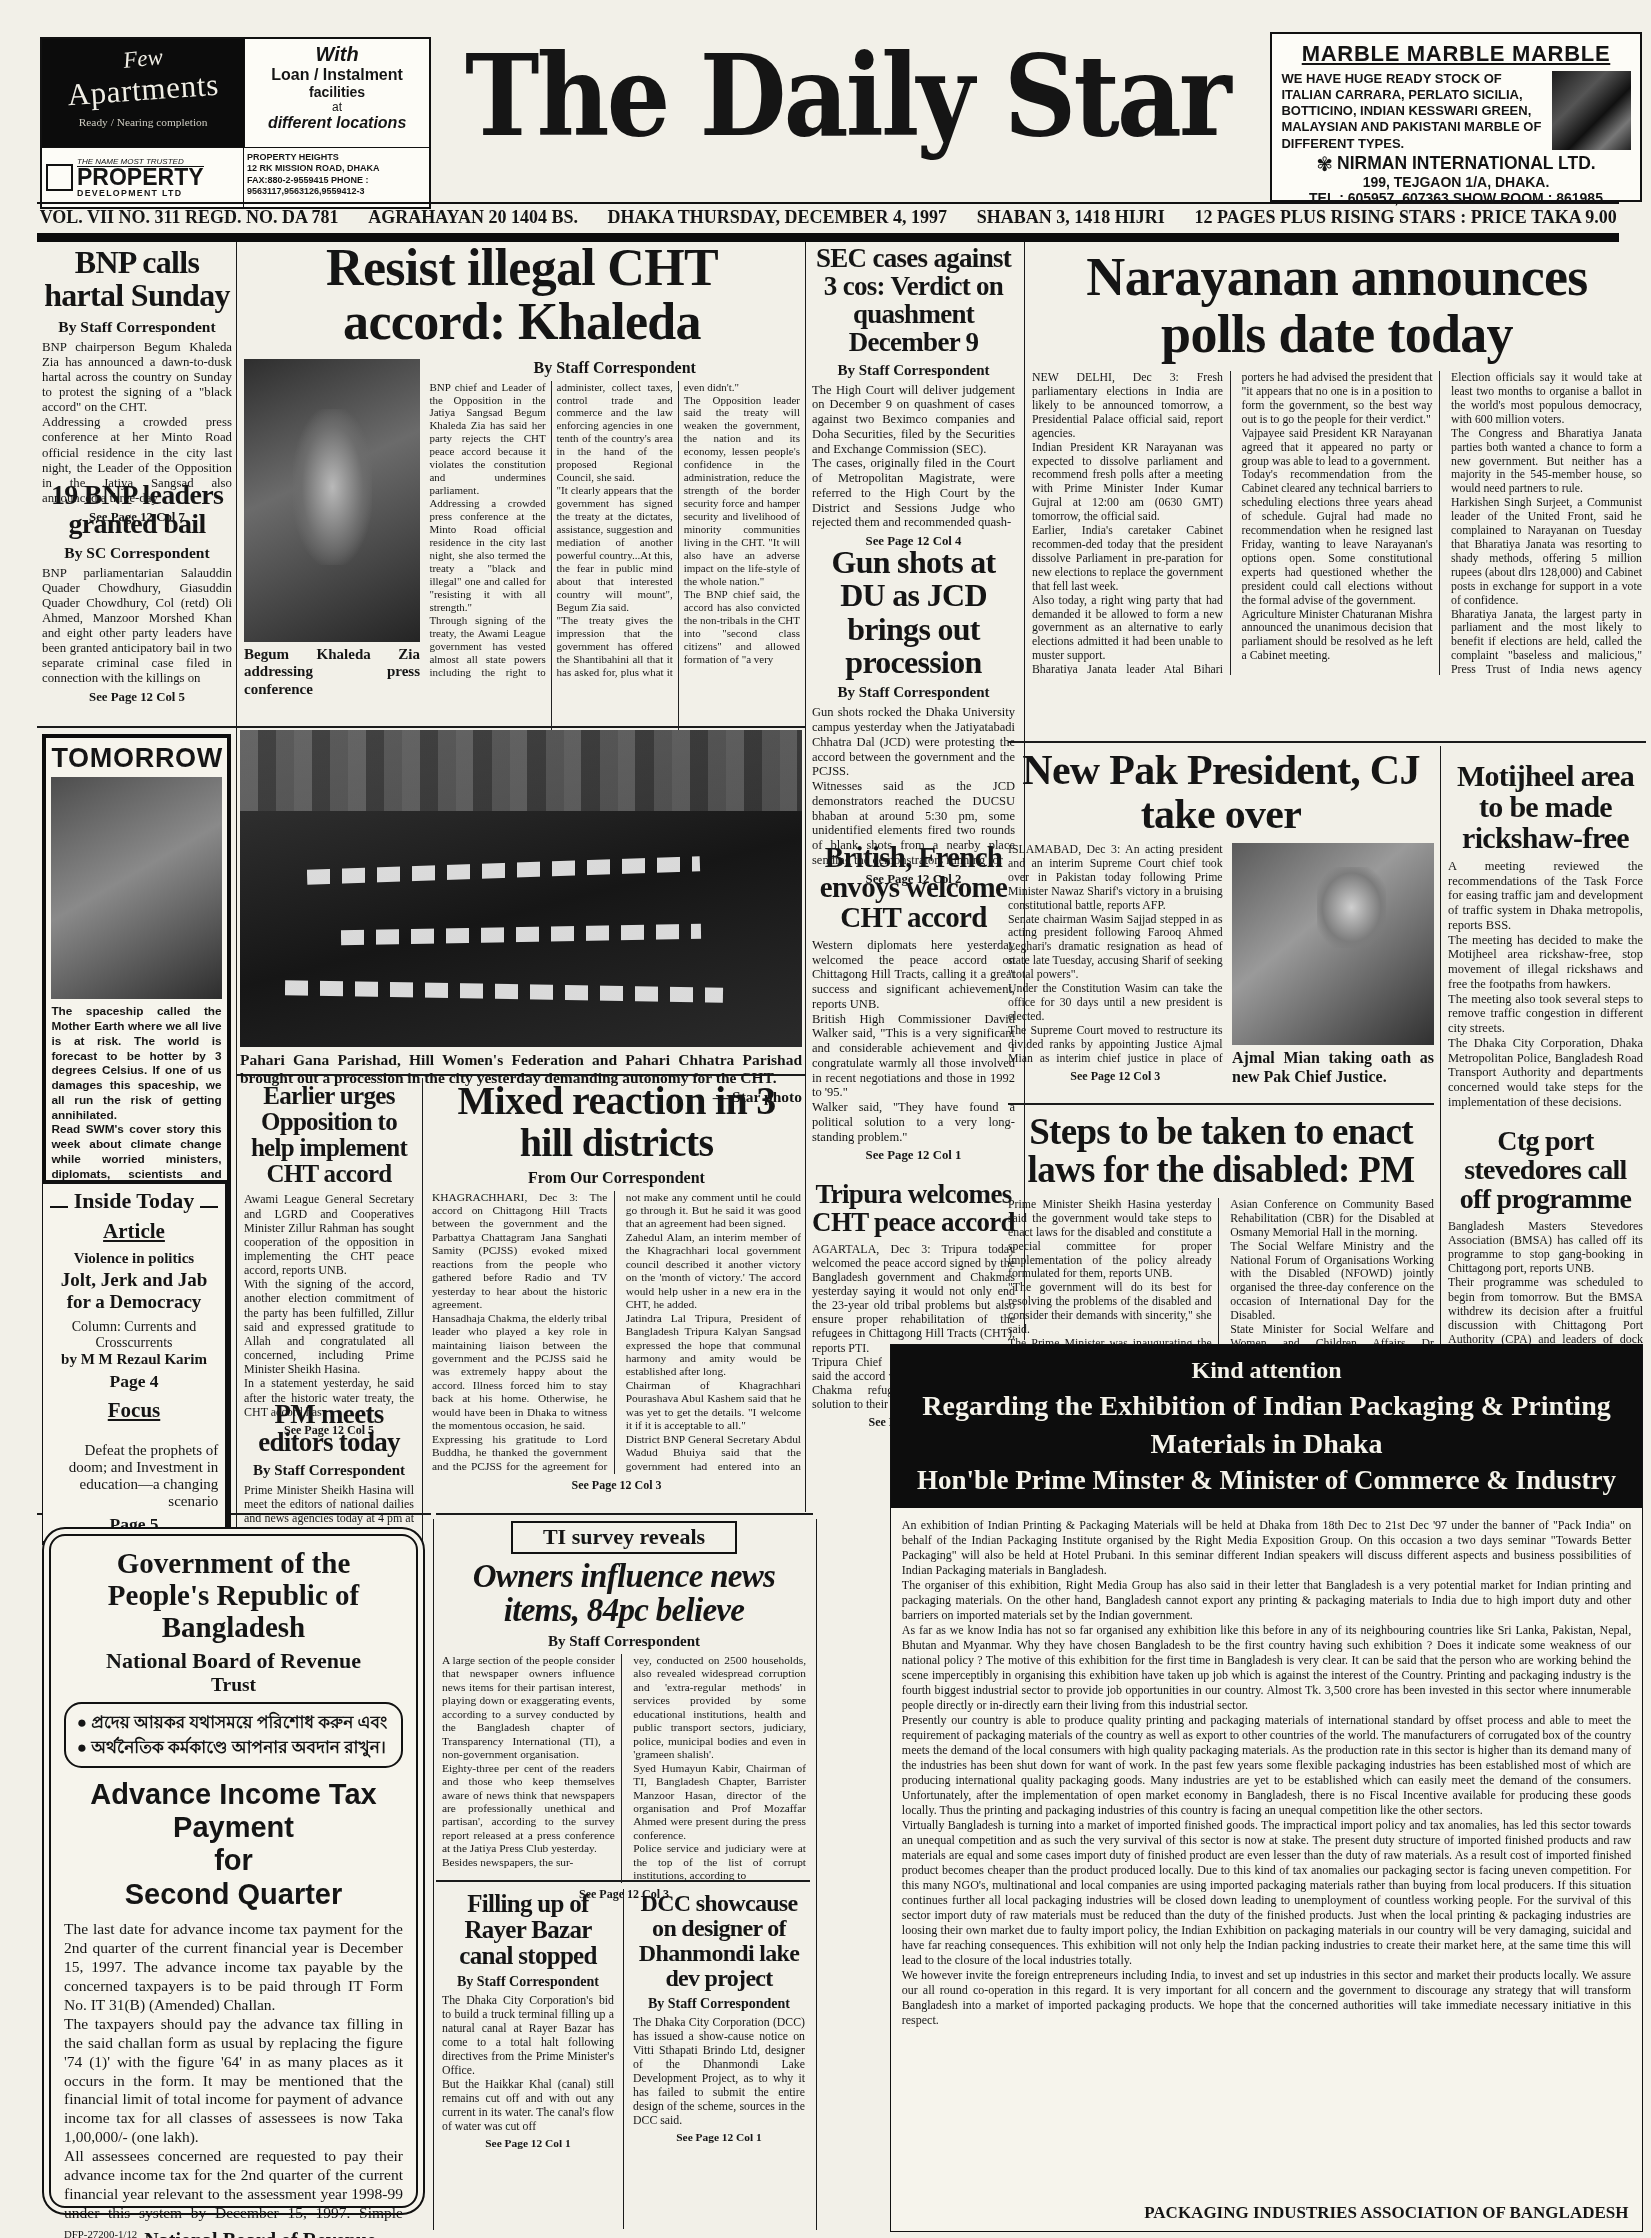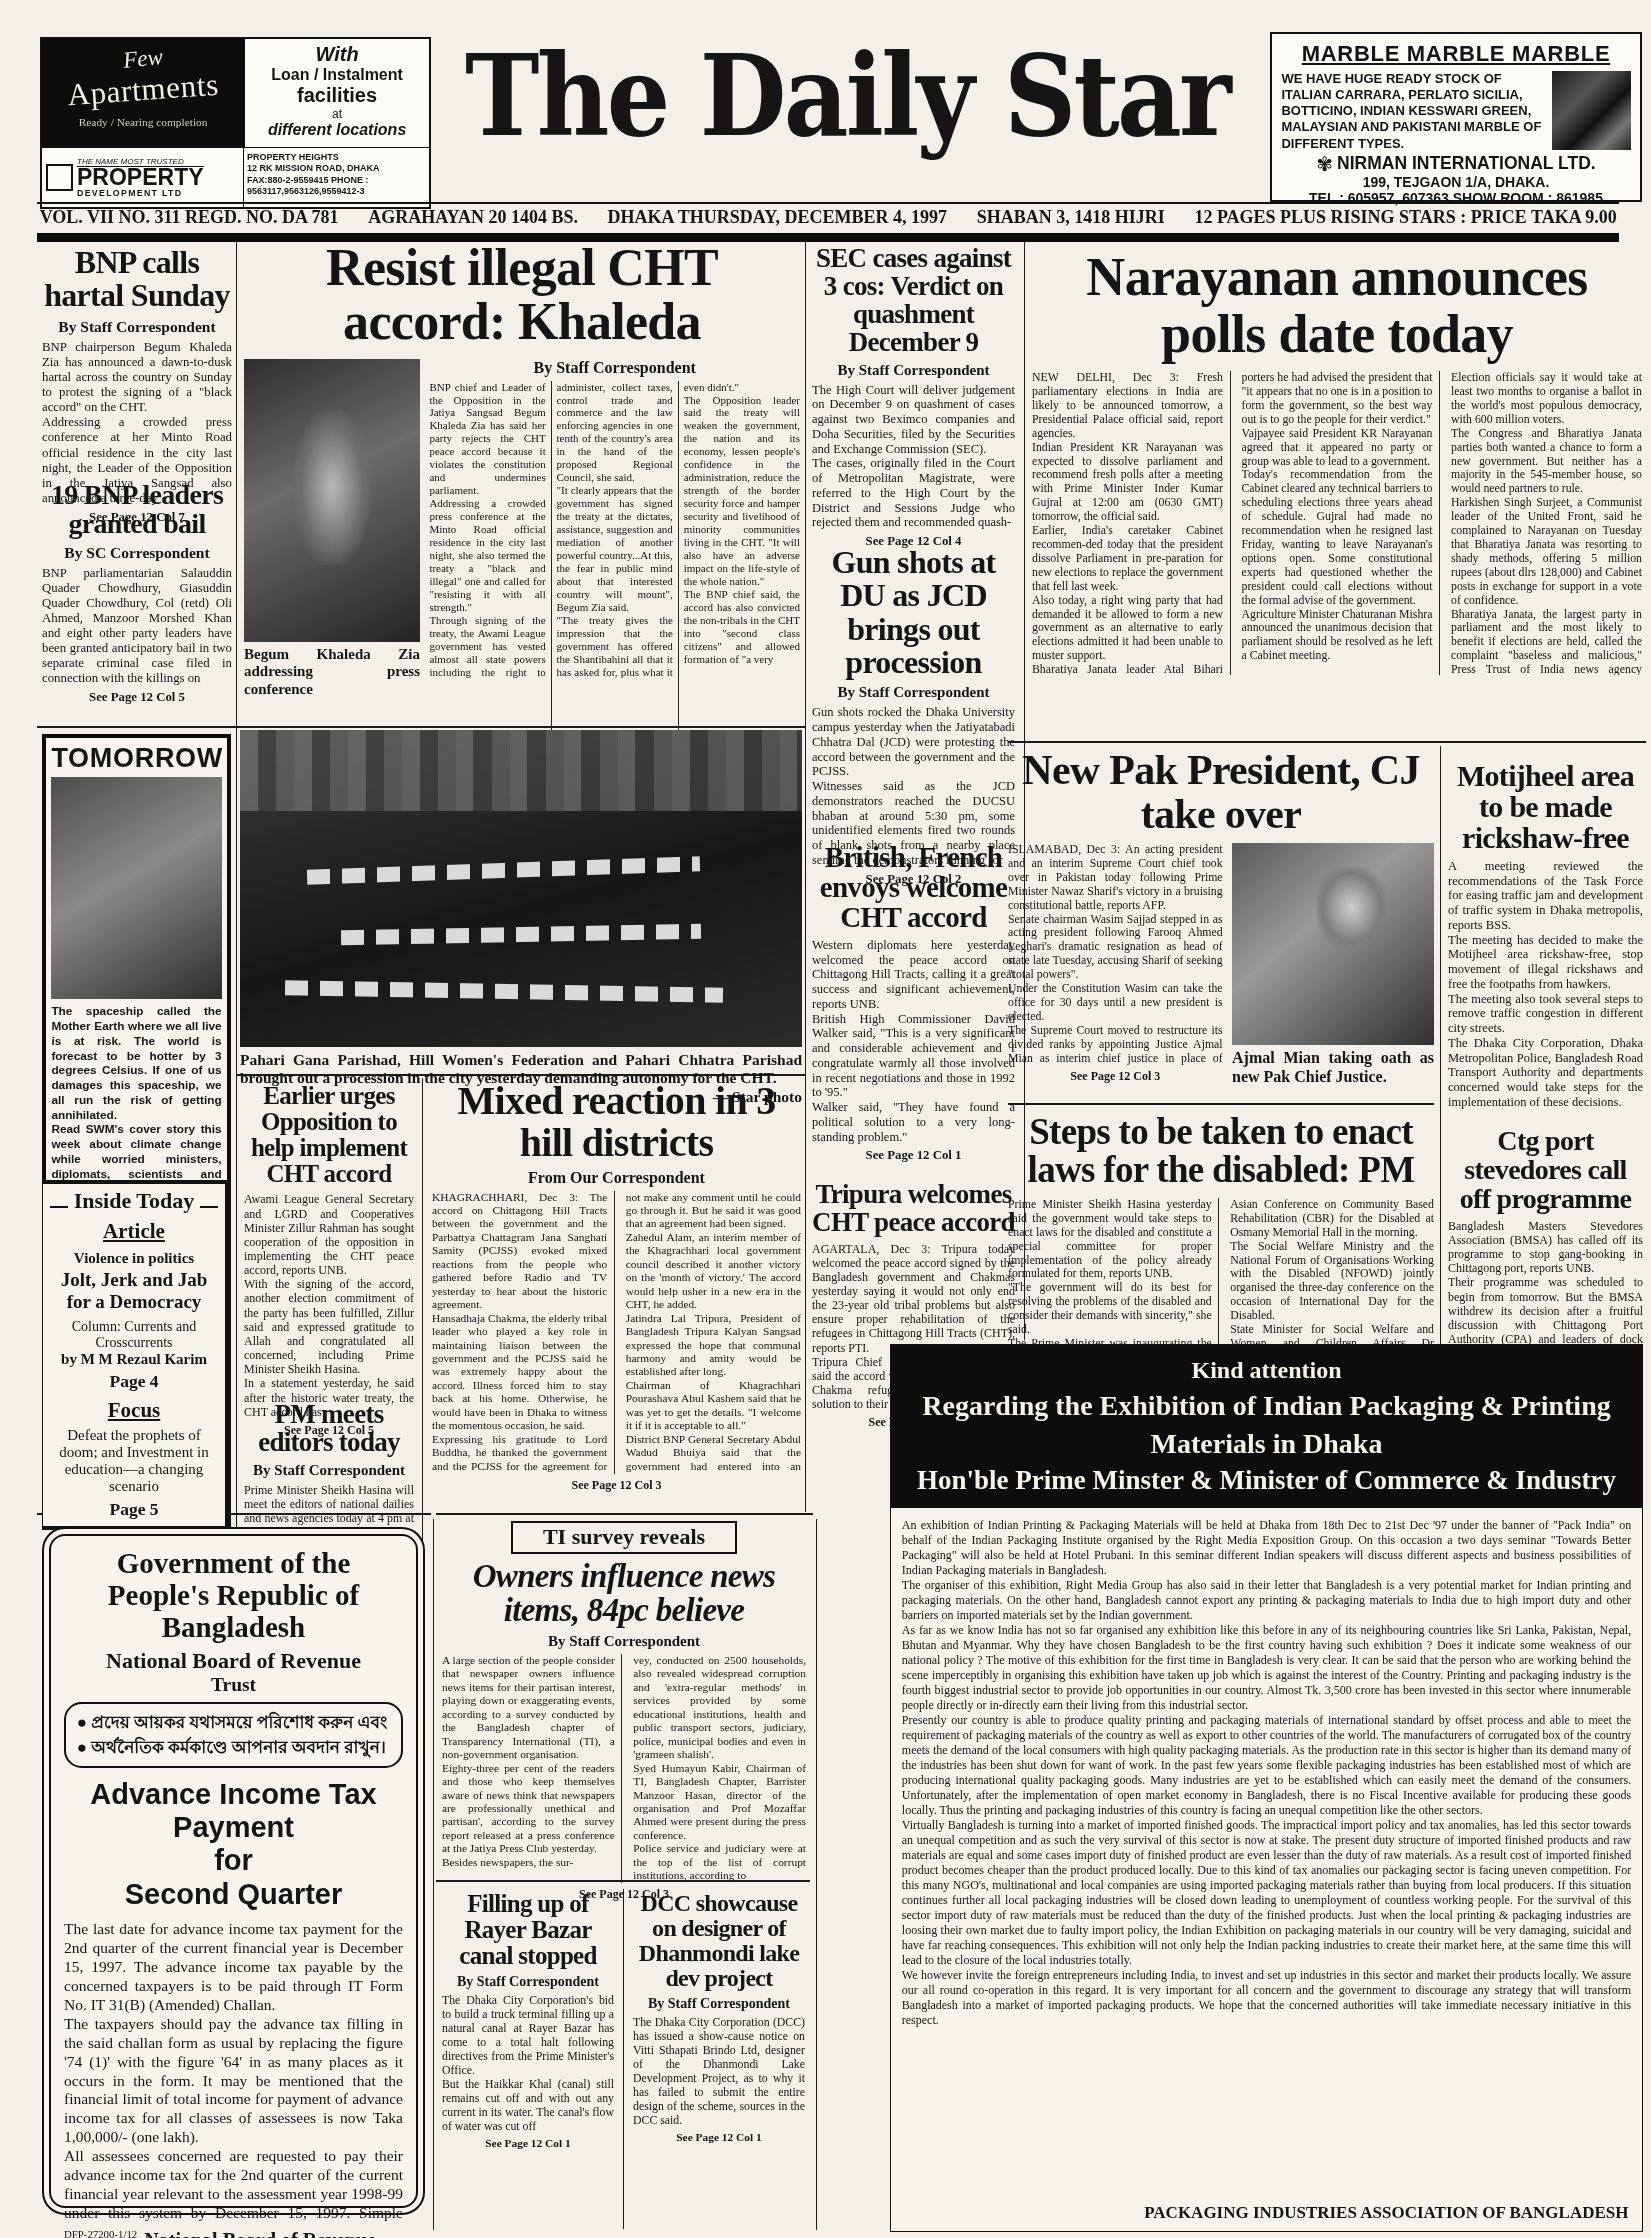--- a/index.html
+++ b/index.html
@@ -31,21 +31,21 @@
   <div class="abs" style="left:40px;top:37px;width:387px;height:168px;border:2px solid #111;display:flex;flex-direction:column;background:#fdfcf7;">
     <div style="display:flex;flex:1;min-height:0;">
       <div style="flex:1.1;background:#0c0c0c;color:#f1efe6;text-align:center;padding-top:6.7px;">
         <div style="font-style:italic;font-size:23px;transform:rotate(-6deg);">Few</div>
         <div style="font-size:31px;letter-spacing:0.7px;transform:rotate(-4deg);">Apartments</div>
         <div style="font-size:11.4px;color:#cfcdc2;margin-top:8px;">Ready / Nearing completion</div>
       </div>
       <div class="sans" style="flex:1;text-align:center;padding-top:4px;border-left:1.3px solid #111;">
         <div style="font-style:italic;font-weight:700;font-size:20px;">With</div>
         <div style="font-weight:700;font-size:16px;">Loan / Instalment</div>
-        <div style="font-weight:700;font-size:20px;">facilities</div>
+        <div style="font-weight:700;font-size:14px;">facilities</div>
         <div style="font-size:12px;">at</div>
         <div style="font-weight:700;font-style:italic;font-size:16px;">different locations</div>
       </div>
     </div>
     <div style="display:flex;border-top:1.3px solid #111;height:59px;">
       <div style="flex:1.1;display:flex;align-items:center;padding-left:4px;">
         <span style="width:23px;height:23px;border:2px solid #111;display:inline-block;margin-right:4px;"></span>
         <div>
           <div class="sans" style="font-size:8px;font-style:italic;border-bottom:1.3px solid #111;">THE NAME MOST TRUSTED</div>
           <div class="sans" style="font-weight:700;font-size:23px;line-height:.95;">PROPERTY</div>
@@ -289,21 +289,21 @@
       <div style="font-weight:700;font-size:22px;">Inside Today</div>
       <div class="boxline"></div>
     </div>
     <div style="text-align:center;font-weight:700;font-size:21px;text-decoration:underline;margin-top:5.4px;">Article</div>
     <div style="text-align:center;font-weight:700;font-size:15px;margin-top:5.4px;">Violence in politics</div>
     <div style="text-align:center;font-weight:700;font-size:19px;margin-top:2.7px;">Jolt, Jerk and Jab for a Democracy</div>
     <div style="text-align:center;font-size:14px;margin-top:5.4px;">Column: Currents and Crosscurrents</div>
     <div style="text-align:center;font-weight:700;font-size:15px;">by M M Rezaul Karim</div>
     <div style="text-align:center;font-weight:700;font-size:17.5px;margin-top:2.7px;">Page 4</div>
     <div style="text-align:center;font-weight:700;font-size:21px;text-decoration:underline;margin-top:6.7px;">Focus</div>
-    <div style="text-align:center;font-size:15px;margin-top:4px;">Defeat the prophets of doom; and Investment in education—a changing scenario</div>
+    <div style="text-align:right;font-size:15px;margin-top:19px;">Defeat the prophets of doom; and Investment in education—a changing scenario</div>
     <div style="text-align:center;font-weight:700;font-size:17.5px;margin:4px 0 1.3px;">Page 5</div>
   </div>
 
   <div class="abs" style="left:890px;top:1344px;width:751px;border:1.3px solid #111;background:#f6f4ec;">
     <div class="kicker" style="padding:9.4px 6.7px;line-height:1.35;">
       <div style="font-size:24px;">Kind attention</div>
       <div style="font-size:28px;">Regarding the Exhibition of Indian Packaging &amp; Printing Materials in Dhaka</div>
       <div style="font-size:27px;">Hon'ble Prime Minster &amp; Minister of Commerce &amp; Industry</div>
     </div>
     <div class="bd" style="font-size:12px;line-height:1.25;padding:9.4px 10.8px 0;height:680px;">An exhibition of Indian Printing &amp; Packaging Materials will be held at Dhaka from 18th Dec to 21st Dec '97 under the banner of "Pack India" on behalf of the Indian Packaging Institute organised by the Right Media Exposition Group. On this occasion a two days seminar "Towards Better Packaging" will also be held at Hotel Prubani. In this seminar different Indian speakers will discuss different aspects and business possibilities of Indian Packaging materials in Bangladesh.

